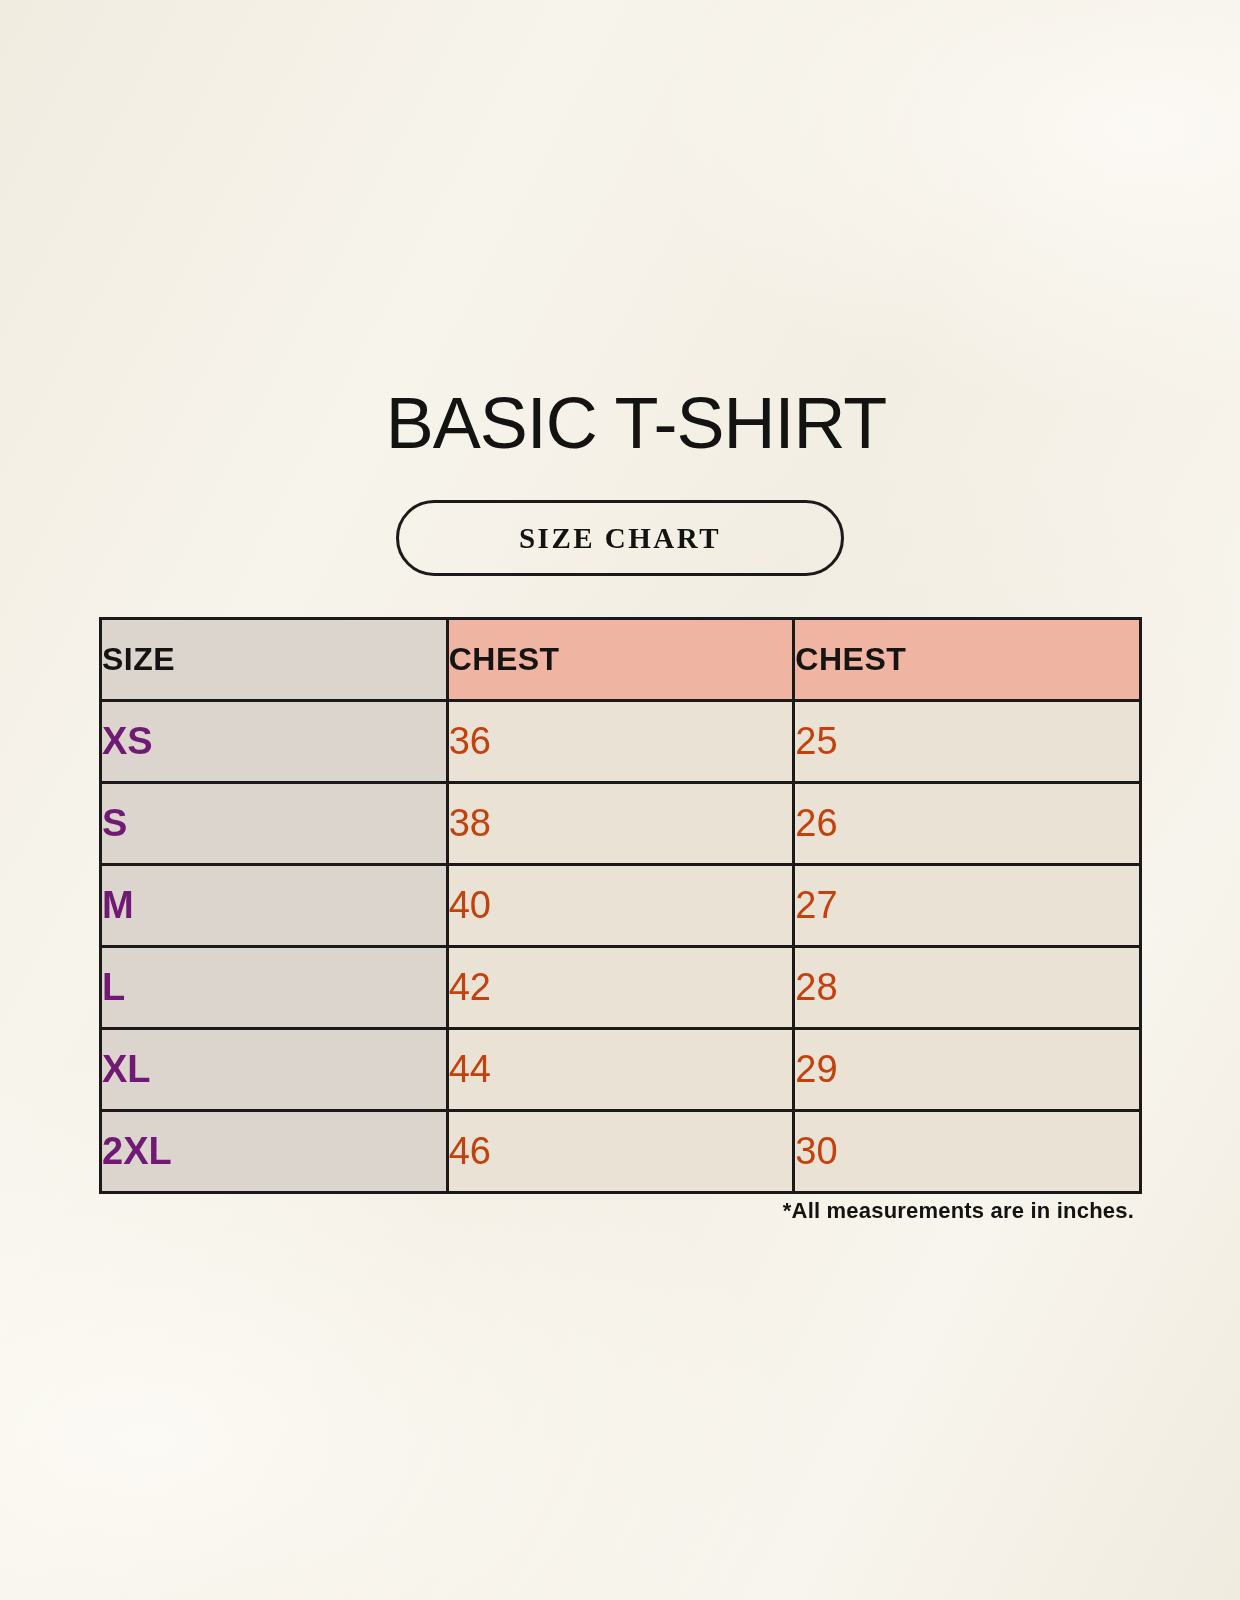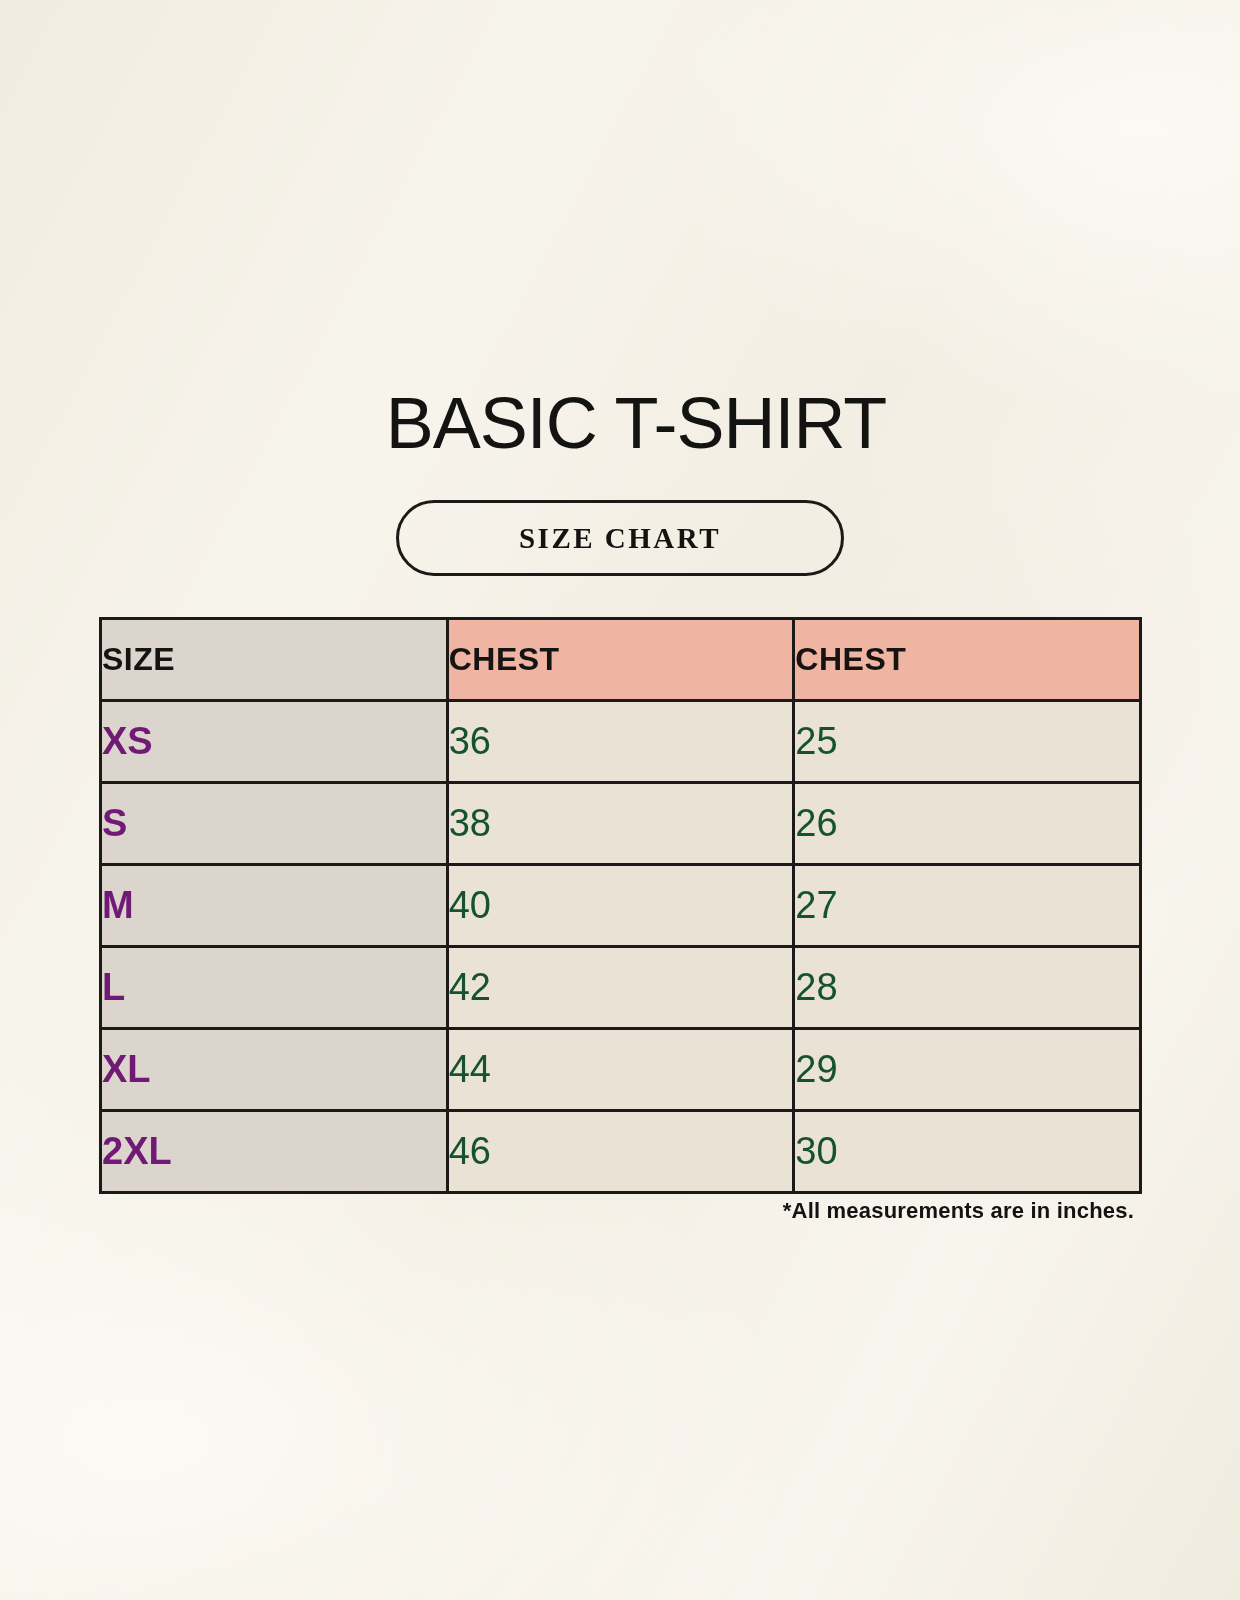--- a/index.html
+++ b/index.html
@@ -86,21 +86,21 @@
   .size-table td.col-size {
     background: #dcd5ce;
     font-size: 38px;
     font-weight: 700;
     color: #701a75;
   }
   .size-table td.col-val {
     background: #e9e2d5;
     font-size: 38px;
     font-weight: 400;
-    color: #14532d;
+    color: #c2410c;
     margin-left: 48px;
   }
   .footnote {
     position: absolute;
     top: 1198px;
     left: 91px;
     width: 1043px;
     text-align: right;
     font-size: 22px;
     font-weight: 700;

